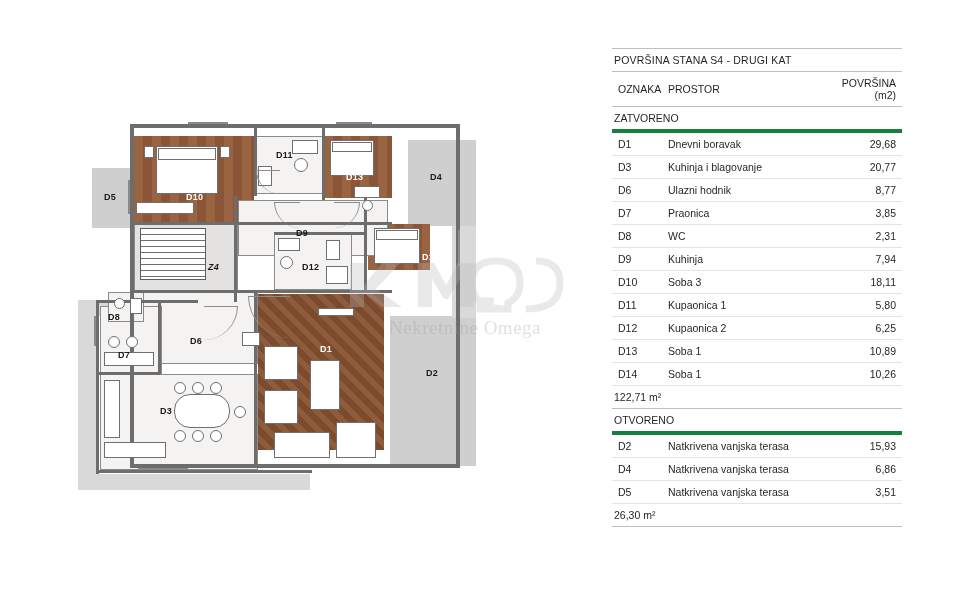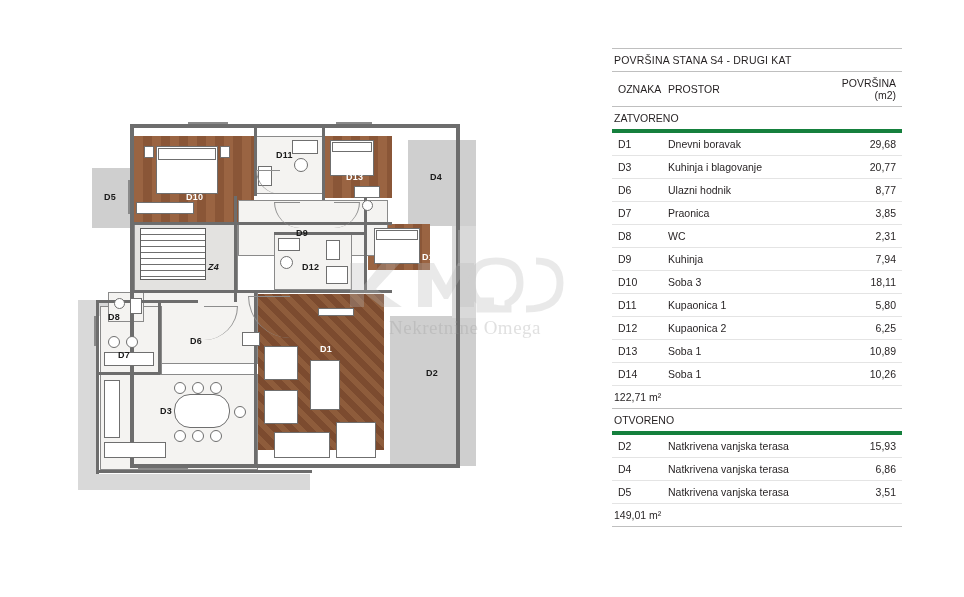--- a/index.html
+++ b/index.html
@@ -357,19 +357,19 @@
       <tr class="row">
         <td class="c-code">D4</td>
         <td class="c-name">Natkrivena vanjska terasa</td>
         <td class="c-area">6,86</td>
       </tr>
       <tr class="row">
         <td class="c-code">D5</td>
         <td class="c-name">Natkrivena vanjska terasa</td>
         <td class="c-area">3,51</td>
       </tr>
-
-      <tr class="grand">
-        <td colspan="3">149,01 m²</td>
-      </tr>
+      <tr class="total">
+        <td colspan="3">26,30 m²</td>
+      </tr>
+
     </tbody>
   </table>
 </div>
 
 </body></html>

